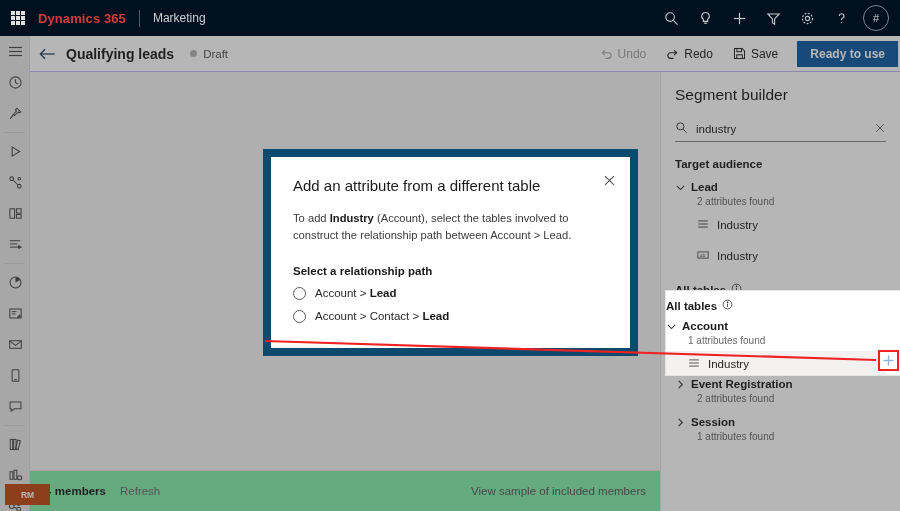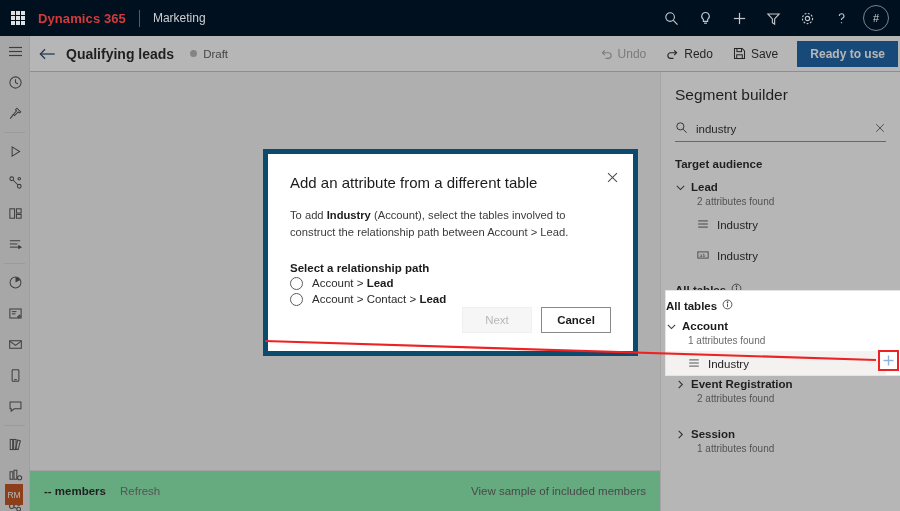--- a/index.html
+++ b/index.html
@@ -43,22 +43,22 @@
     background: #e9e9e9; border-right: 1px solid #dcdcdc;
     z-index: 55;
   }
   .rail-ico {
     width: 30px; height: 31px; display: flex; align-items: center; justify-content: center;
     color: #4a4a4a;
   }
   .rail-sep { height: 1px; background: #d6d6d6; margin: 3px 4px; }
   .rail-avatar {
     position: absolute; left: 5px; bottom: 6px;
-    width: 18px; height: 21px; background: #c14a14; color: #fff;
-    font-size: 8.5px; font-weight: normal;
+    width: 45px; height: 21px; background: #c14a14; color: #fff;
+    font-size: 8.5px; font-weight: bold;
     display: flex; align-items: center; justify-content: center;
   }
 
   
   .cmdbar {
     position: absolute; left: 30px; top: 36px; width: 878px; height: 36px;
     background: #ffffff; display: flex; align-items: center;
     border-bottom: 1px solid #c4b5fd;
   }
   .back-arrow { width: 34px; height: 36px; display: flex; align-items: center; justify-content: center; color: #1b3b5f; }
@@ -140,29 +140,29 @@
     position: absolute; left: 666px; top: 291px; width: 234px; height: 84px;
     background: #ffffff; z-index: 80; overflow: hidden;
     padding: 8px 14px 0 0;
     box-shadow: 0 0 0 1px #e4e4e4;
   }
 
   
   .modal {
     position: absolute; left: 263px; top: 149px; width: 375px; height: 207px;
     background: #ffffff; z-index: 90;
-    border: 5px solid #0c4a6e;
+    border: 8px solid #0c4a6e;
     padding: 20px 22px 0 22px;
   }
   .modal-title { font-size: 15px; color: #1b1b1b; }
   .modal-close { position: absolute; right: 14px; top: 16px; color: #4b4b4b; }
   .modal-body { font-size: 11.2px; color: #3b3b3b; line-height: 1.5; margin-top: 16px; width: 308px; }
   .modal-body b { color: #1b1b1b; }
   .modal-label { font-size: 11.5px; font-weight: bold; color: #1b1b1b; margin-top: 21px; }
-  .radio-row { display: flex; align-items: center; margin-top: 3px; }
+  .radio-row { display: flex; align-items: center; margin-top: 10px; }
   .radio {
     width: 13px; height: 13px; border-radius: 50%; border: 1px solid #5c5c5c;
     background: #fff;
   }
   .radio-lbl { font-size: 11.5px; color: #2b2b2b; margin-left: 9px; }
   .radio-lbl b { font-weight: bold; color: #1b1b1b; }
   .modal-actions { position: absolute; right: 22px; bottom: 18px; display: flex; gap: 9px; }
   .mbtn {
     min-width: 70px; height: 26px; font-size: 11.5px; font-weight: bold;
     display: flex; align-items: center; justify-content: center;
@@ -497,21 +497,21 @@
           <svg width="11" height="11" viewBox="0 0 12 12" fill="none" stroke="#3b3b3b" stroke-width="1.2">
               <path d="M4 2l4 4-4 4"></path>
             </svg>
         </span>
         <span class="tbl-name">Event Registration</span>
       </div>
       <div class="tbl-count">2 attributes found</div>
     </div>
 
     <div>
-      <div class="tbl-row" style="margin-top:24px;">
+      <div class="tbl-row" style="margin-top:12px;">
         <span class="chev">
           <svg width="11" height="11" viewBox="0 0 12 12" fill="none" stroke="#3b3b3b" stroke-width="1.2">
               <path d="M4 2l4 4-4 4"></path>
             </svg>
         </span>
         <span class="tbl-name">Session</span>
       </div>
       <div class="tbl-count">1 attributes found</div>
     </div>
   </div>
@@ -564,24 +564,20 @@
     </div>
     <div class="modal-label">Select a relationship path</div>
     <div class="radio-row">
       <span class="radio"></span>
       <span class="radio-lbl"><span>Account &gt; </span><b>Lead</b></span>
     </div>
     <div class="radio-row">
       <span class="radio"></span>
       <span class="radio-lbl"><span>Account &gt; Contact &gt; </span><b>Lead</b></span>
     </div>
-    <div class="modal-actions">
-      <div class="mbtn disabled">Next</div>
-      <div class="mbtn">Cancel</div>
-    </div>
   </div>
 
   <svg class="ann-svg">
     <line x1="265" y1="341" x2="876" y2="360" stroke="#ee2222" stroke-width="2.2"></line>
   </svg>
   <div class="plus-hilite">
     <svg width="13" height="13" viewBox="0 0 14 14" stroke="#8ab4dd" stroke-width="1.5">
         <line x1="7" y1="1.6" x2="7" y2="12.4"></line>
         <line x1="1.6" y1="7" x2="12.4" y2="7"></line>
       </svg>

